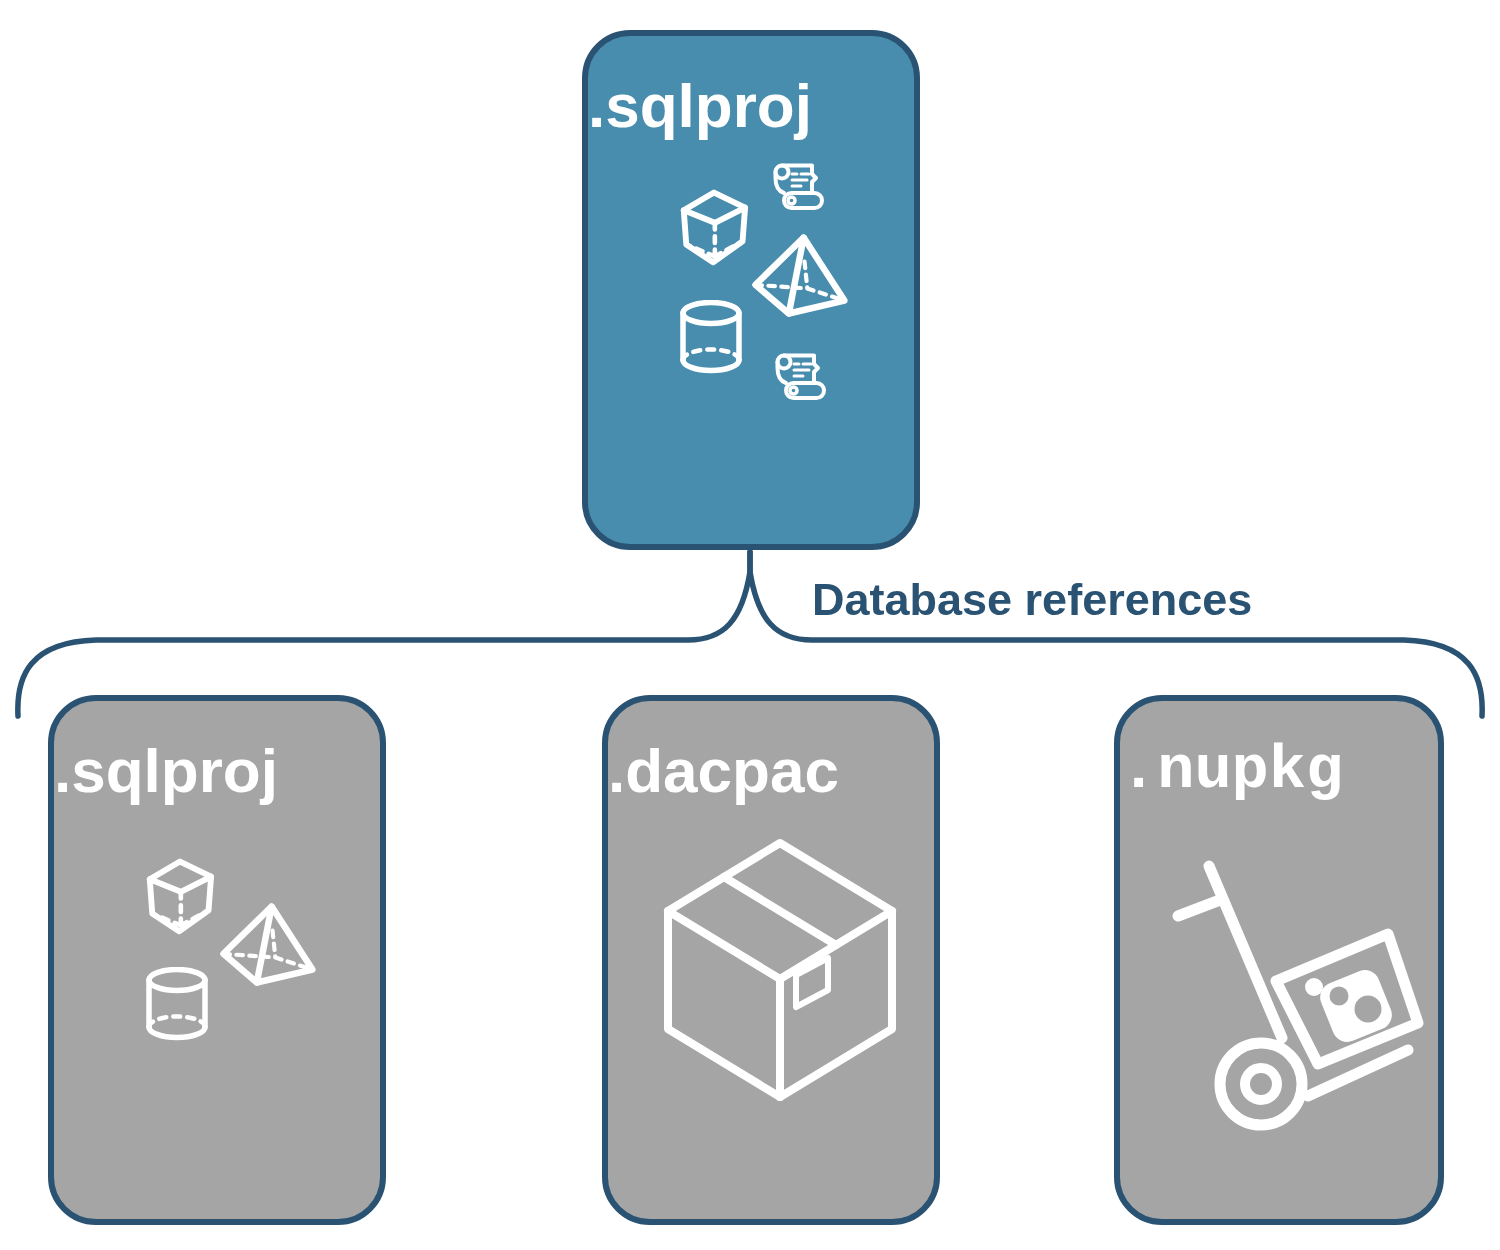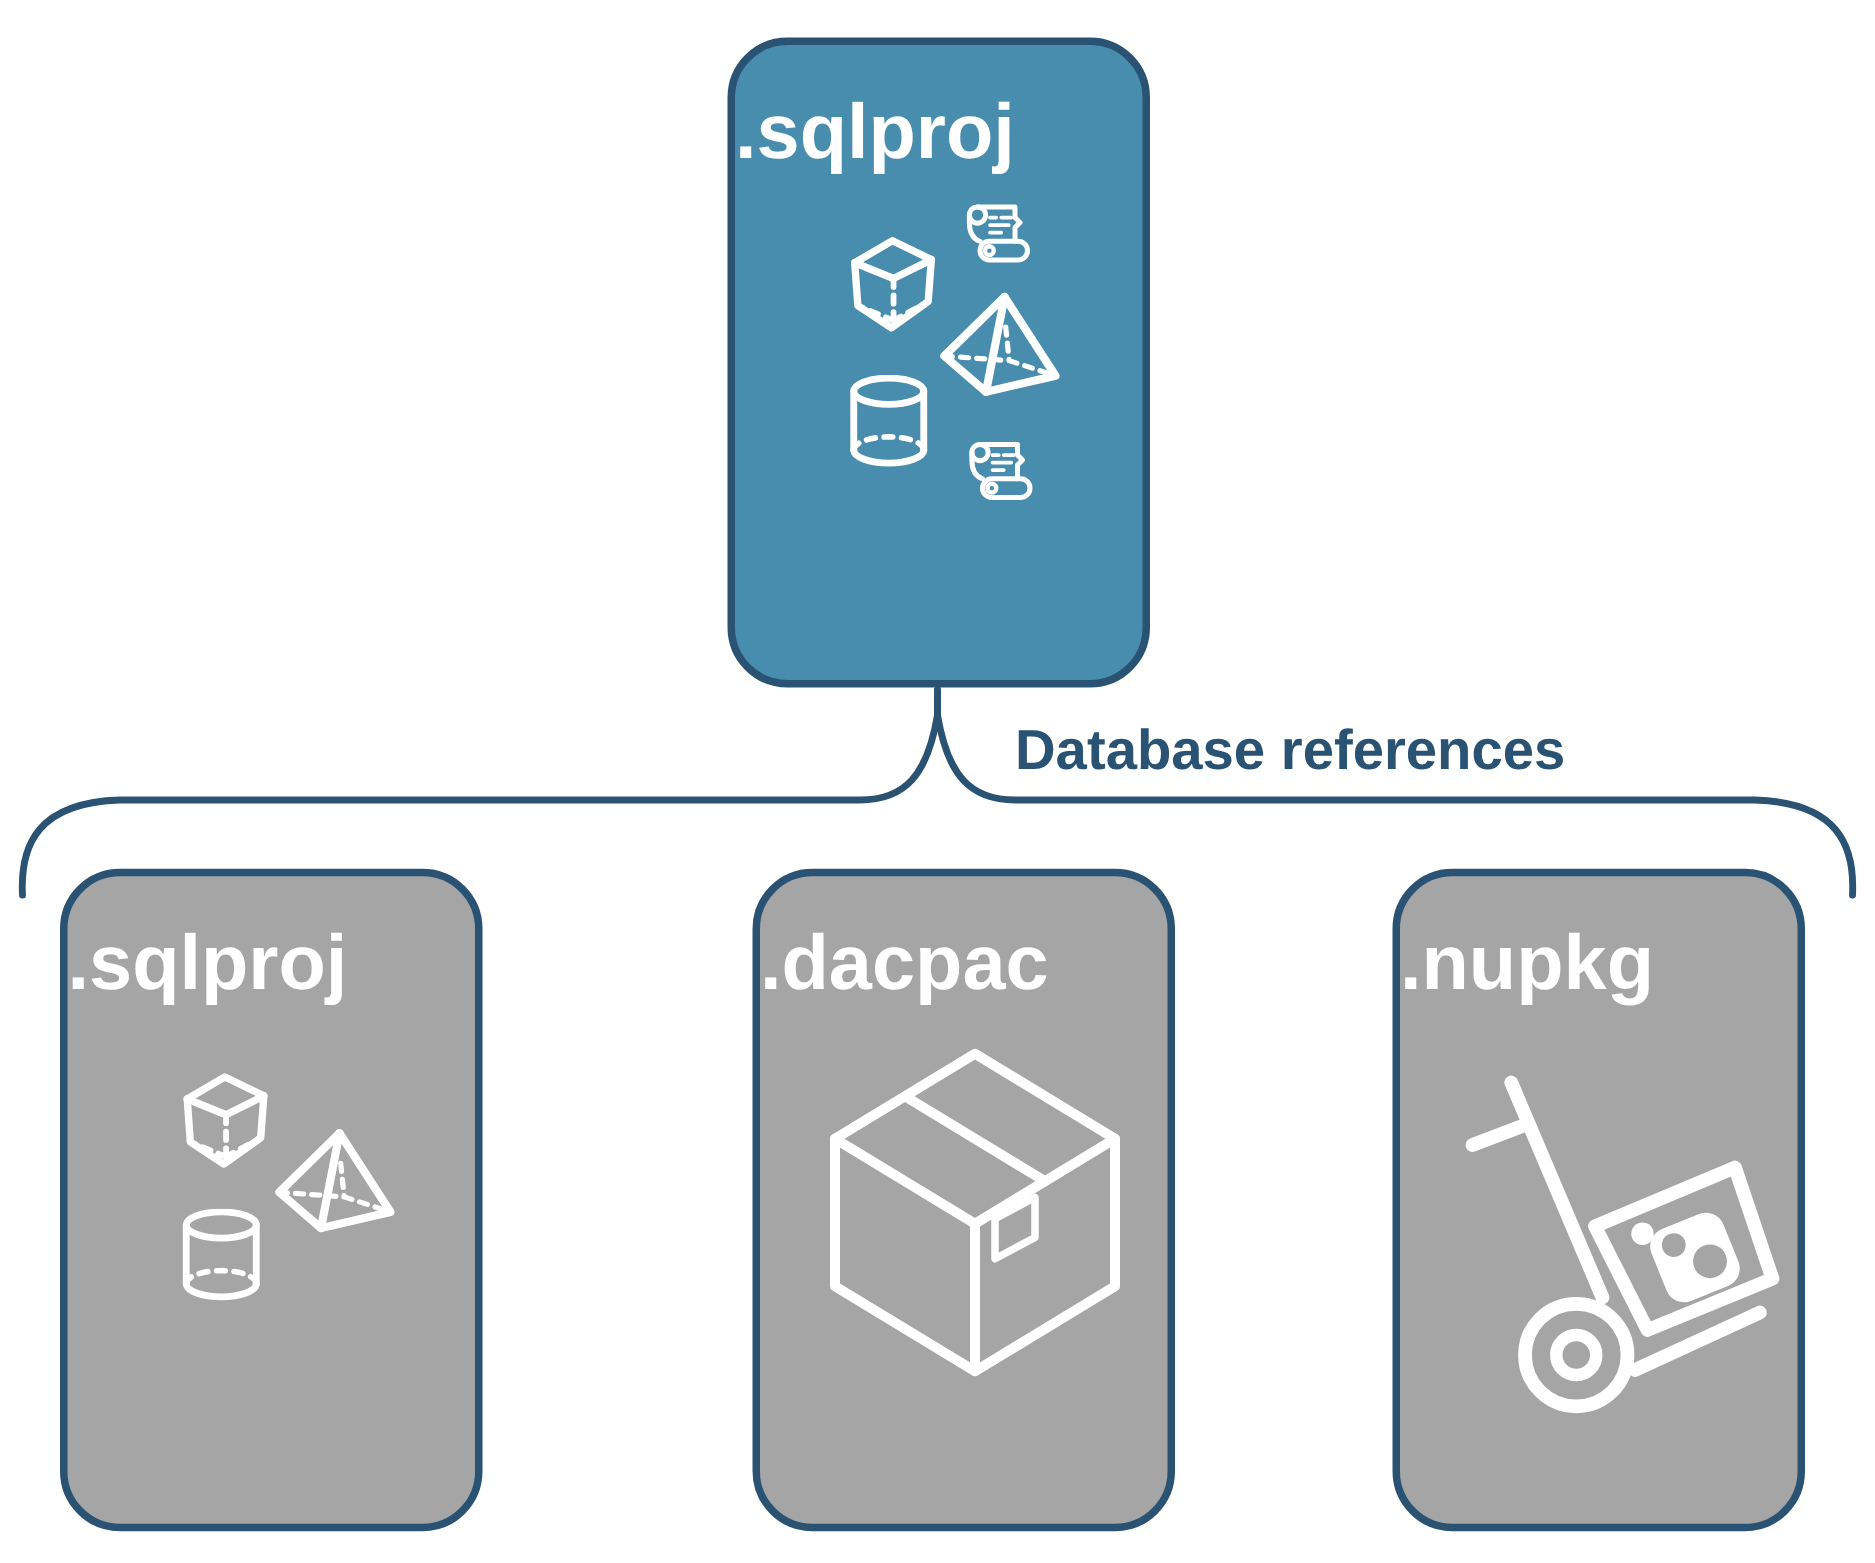--- a/index.html
+++ b/index.html
@@ -11,21 +11,21 @@
   .card{
     position:absolute;box-sizing:border-box;
     border:6px solid var(--navy,#2A5373);
     border-radius:48px;
   }
   .card.teal{background:var(--teal,#488DAD);}
   .card.gray{background:var(--gray,#A5A5A5);}
   #top-card{left:582px;top:30px;width:338px;height:520px;}
   #card-sqlproj{left:48px;top:695px;width:338px;height:530px;}
   #card-dacpac{left:586px;top:695px;width:338px;height:530px;margin-left:16px;}
-  #card-nupkg{left:1114px;top:695px;width:330px;height:530px;}
+  #card-nupkg{left:1114px;top:695px;width:330px;height:530px;font-family:Liberation Mono, monospace;}
   .card-title{
     margin-top:34px;
     font-size:62px;font-weight:bold;color:#fff;letter-spacing:0;
   }
   .icon{position:absolute;}
   .icon svg{display:block;width:100%;height:100%;}
   #connector-svg{position:absolute;left:0;top:0;pointer-events:none;}
   #connector-svg path{stroke:var(--navy,#2A5373);stroke-width:5.5;fill:none;stroke-linecap:round;}
   #connector-label{
     position:absolute;left:812px;top:574px;

